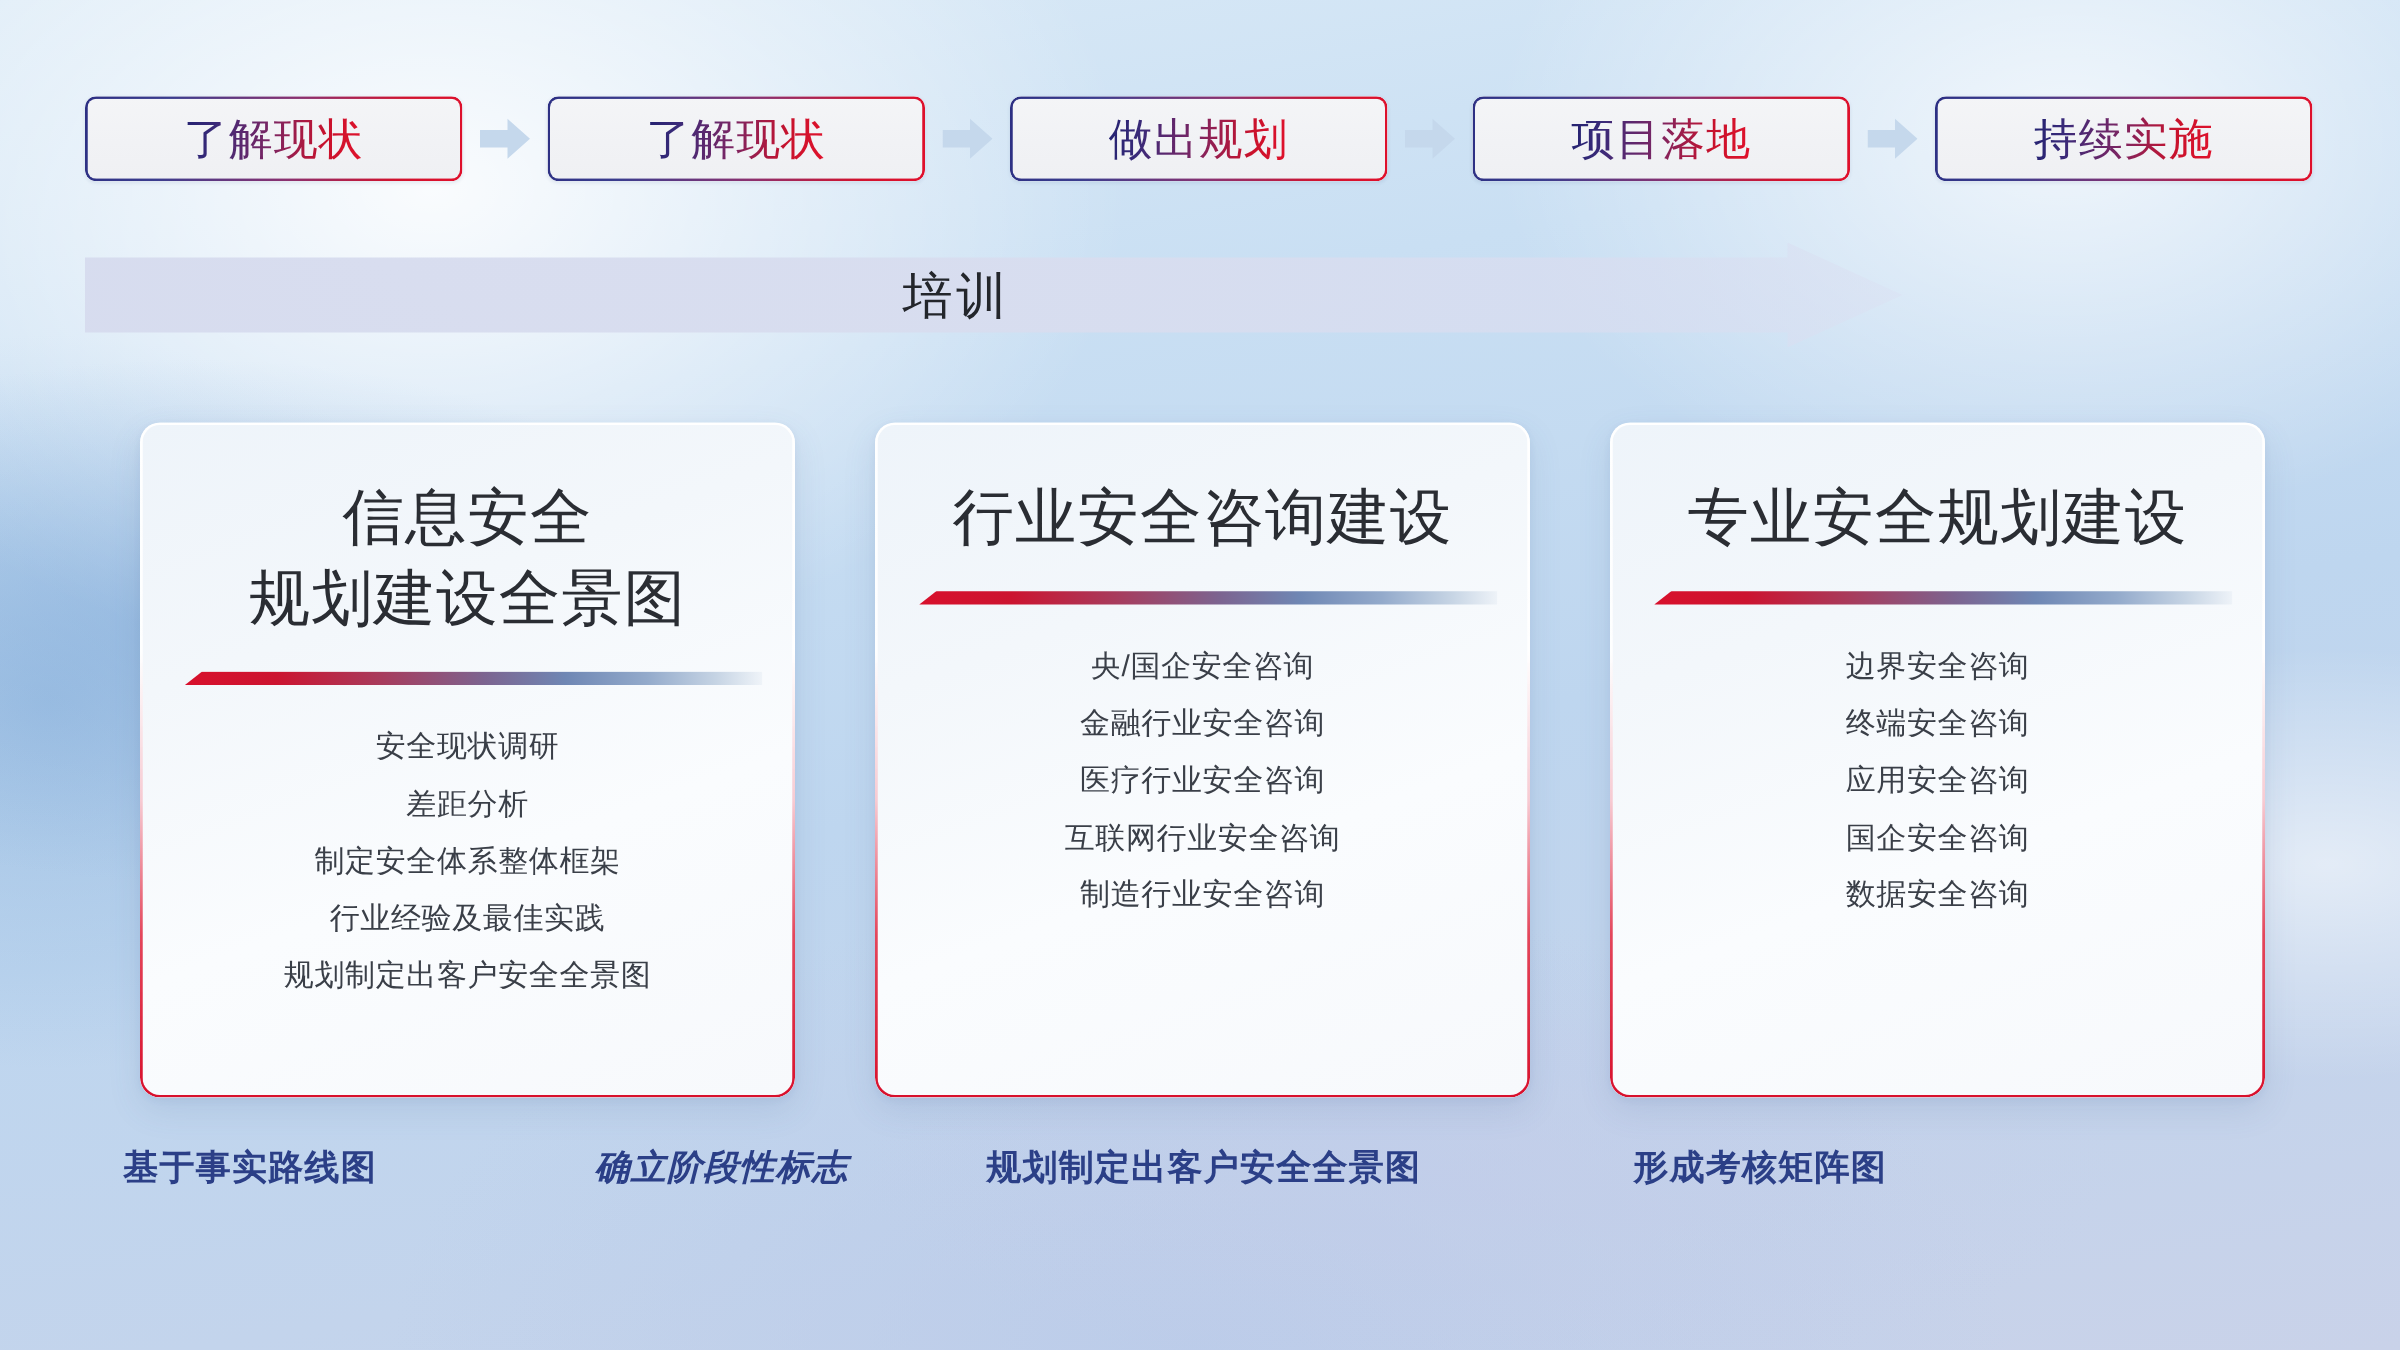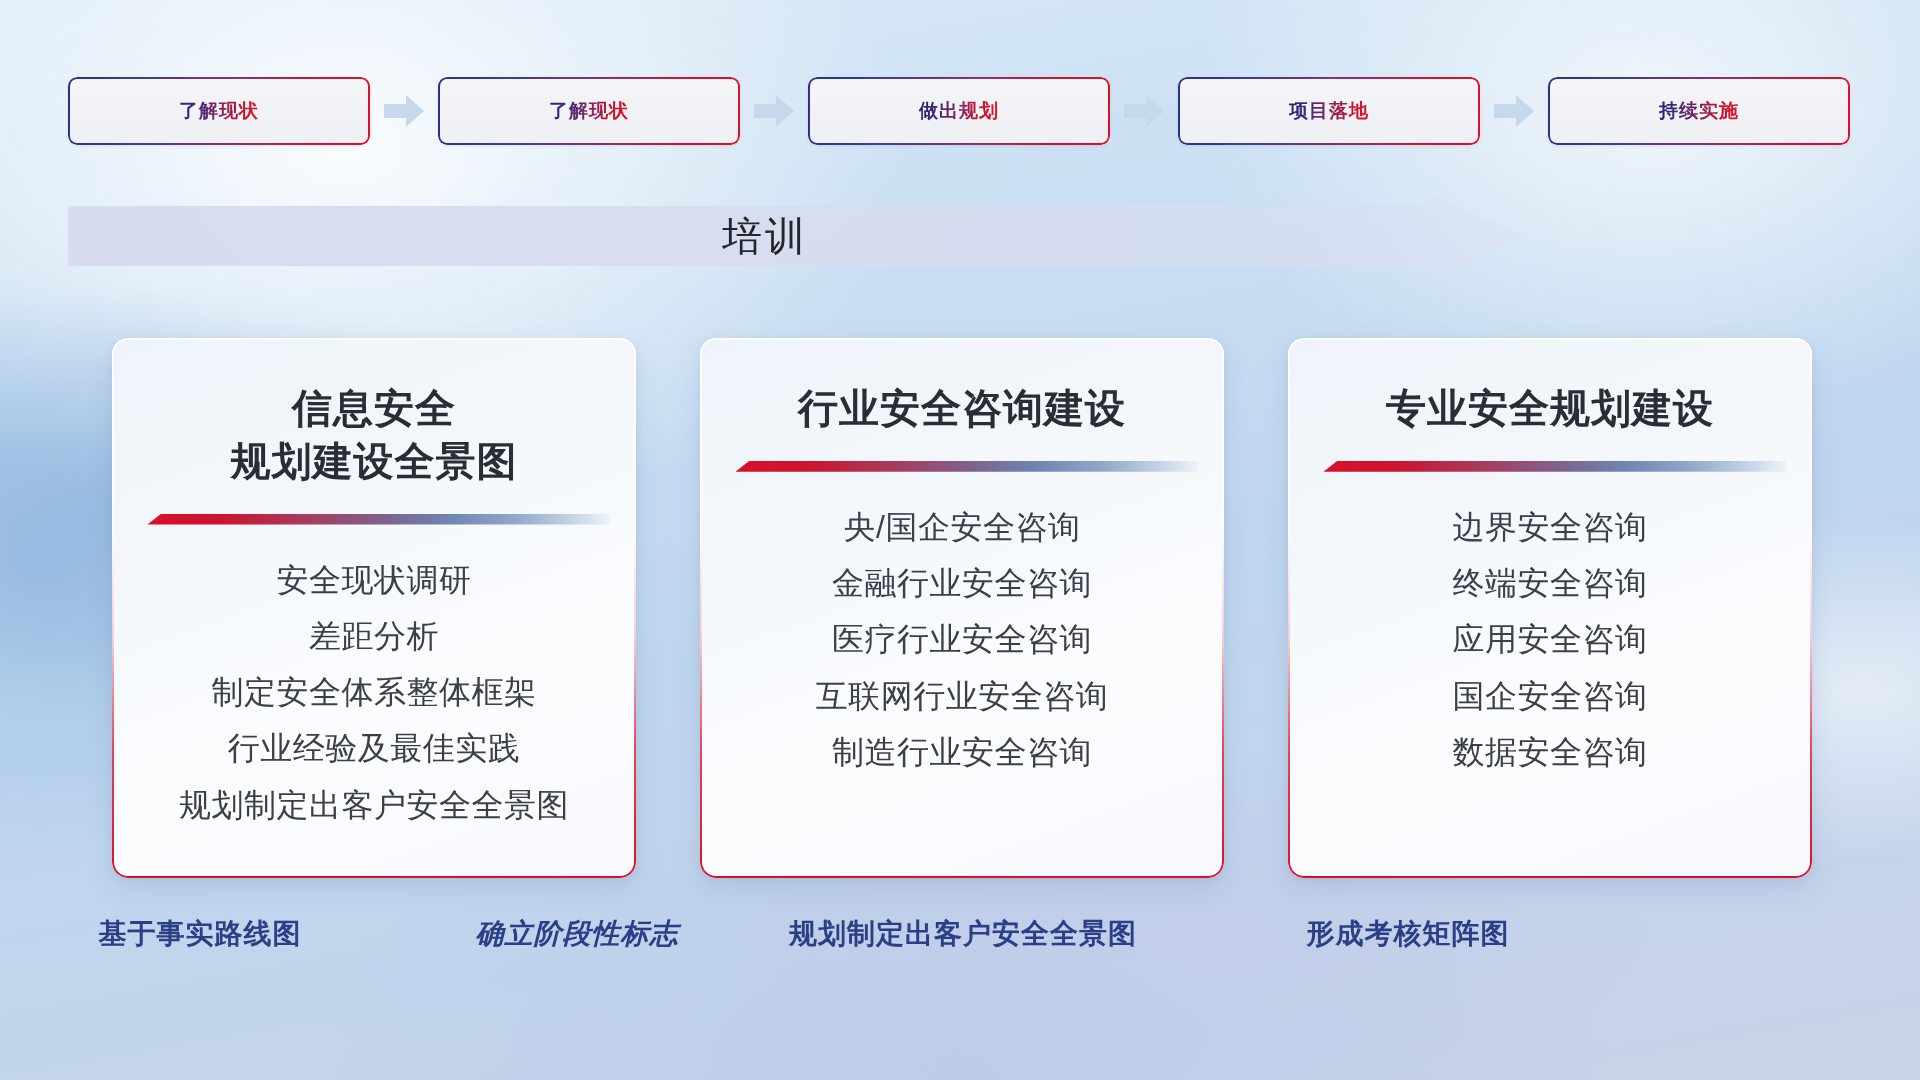--- a/index.html
+++ b/index.html
@@ -72,22 +72,22 @@
     padding: 2px;
     background: linear-gradient(100deg, #2c2f83 0%, #3b3d8e 22%, #8a3170 55%, #d0132f 82%, #e00f2b 100%);
     -webkit-mask: linear-gradient(#000 0 0) content-box, linear-gradient(#000 0 0);
     -webkit-mask-composite: xor;
     mask: linear-gradient(#000 0 0) content-box, linear-gradient(#000 0 0);
     mask-composite: exclude;
     pointer-events: none;
   }
   .step-chip-label {
     position: relative;
-    font-size: 19px;
-    font-weight: 700;
+    font-size: 35px;
+    font-weight: 400;
     letter-spacing: 1px;
     background: linear-gradient(95deg, #232271 0%, #3a2a79 18%, #7b2563 48%, #c8122c 78%, #e2122c 100%);
     -webkit-background-clip: text;
     background-clip: text;
     color: transparent;
     white-space: nowrap;
   }
   .step-arrow {
     flex: 0 0 auto;
     width: 68px;
@@ -166,22 +166,22 @@
   .card-inner {
     position: relative;
     height: 100%;
     display: flex;
     flex-direction: column;
     align-items: center;
     padding: 44px 26px 26px 26px;
     box-sizing: border-box;
   }
   .card-title {
-    font-size: 40px;
-    font-weight: 700;
+    font-size: 49px;
+    font-weight: 400;
     color: #2a2d33;
     text-align: center;
     line-height: 1.32;
     letter-spacing: 1px;
     white-space: pre-line;
   }
   .card-rule {
     margin-top: 26px;
     width: 100%;
     height: 11px;
@@ -205,21 +205,21 @@
     clip-path: polygon(14px 0, 100% 0, 100% 100%, 0 100%);
   }
   .card-list {
     margin-top: 34px;
     display: flex;
     flex-direction: column;
     align-items: center;
     gap: 14px;
   }
   .card-list-item {
-    font-size: 32px;
+    font-size: 24px;
     color: #3a3f48;
     letter-spacing: 0.5px;
     line-height: 1.32;
     white-space: nowrap;
   }
 
   
   #captions {
     position: absolute;
     left: 0;

